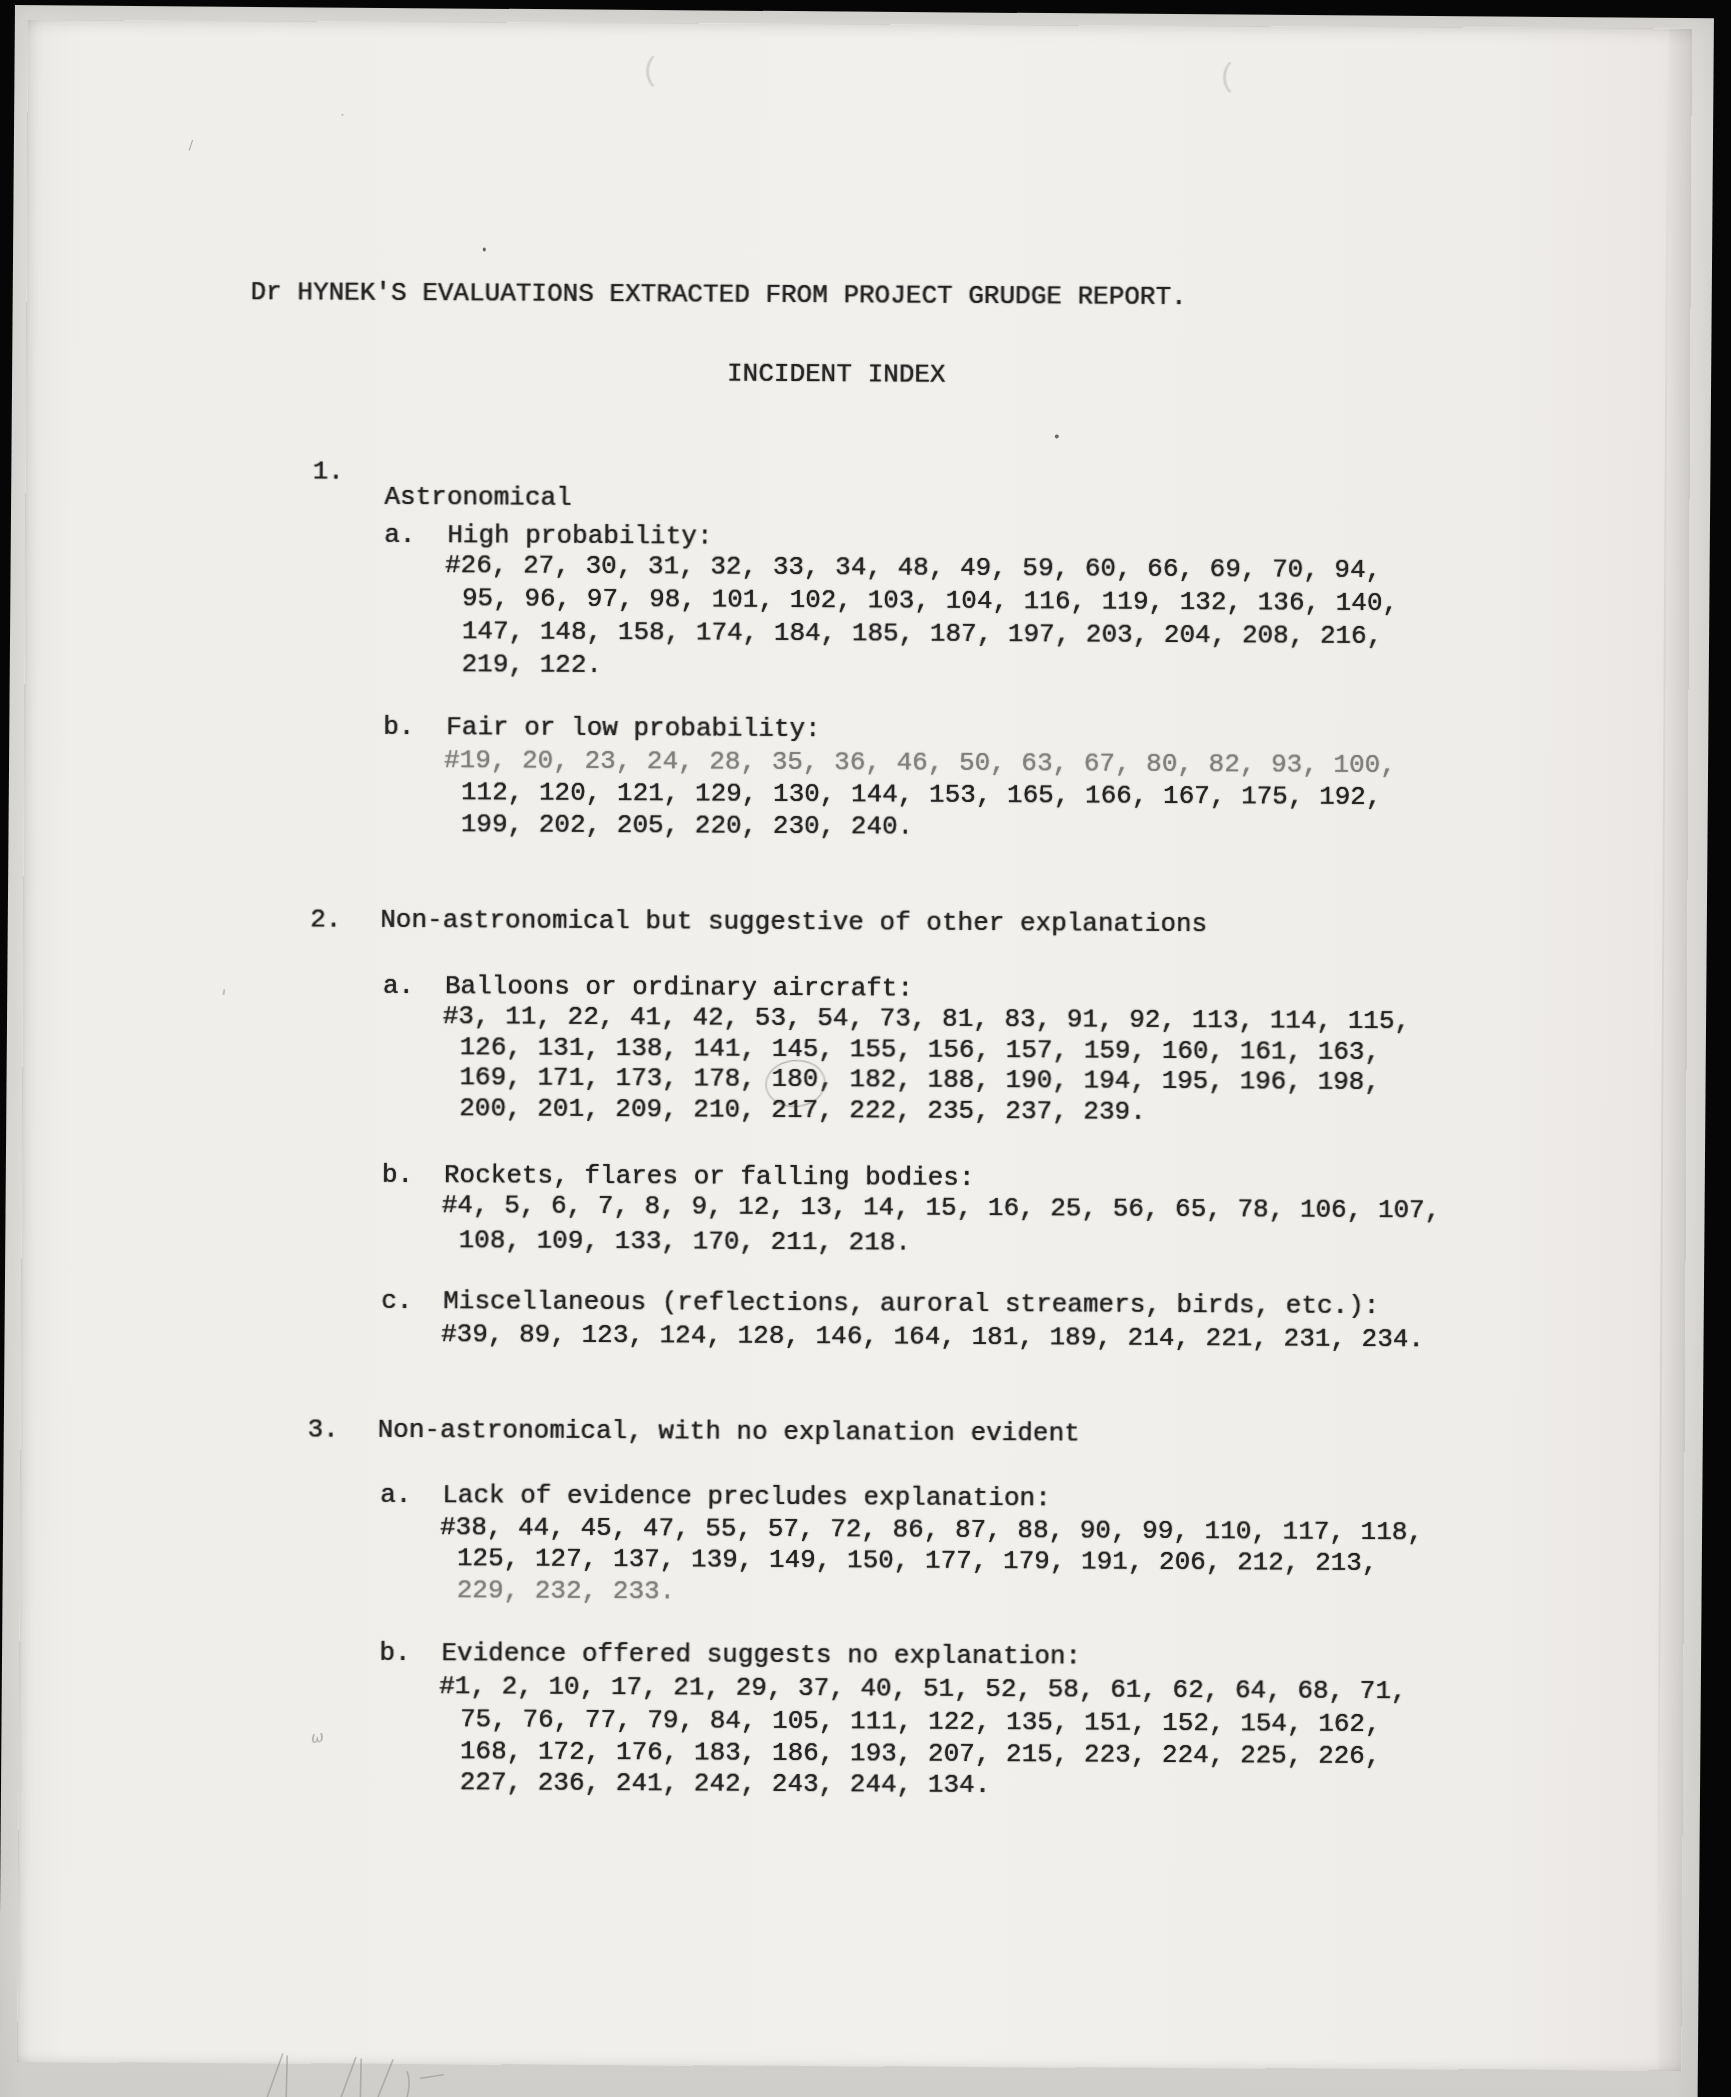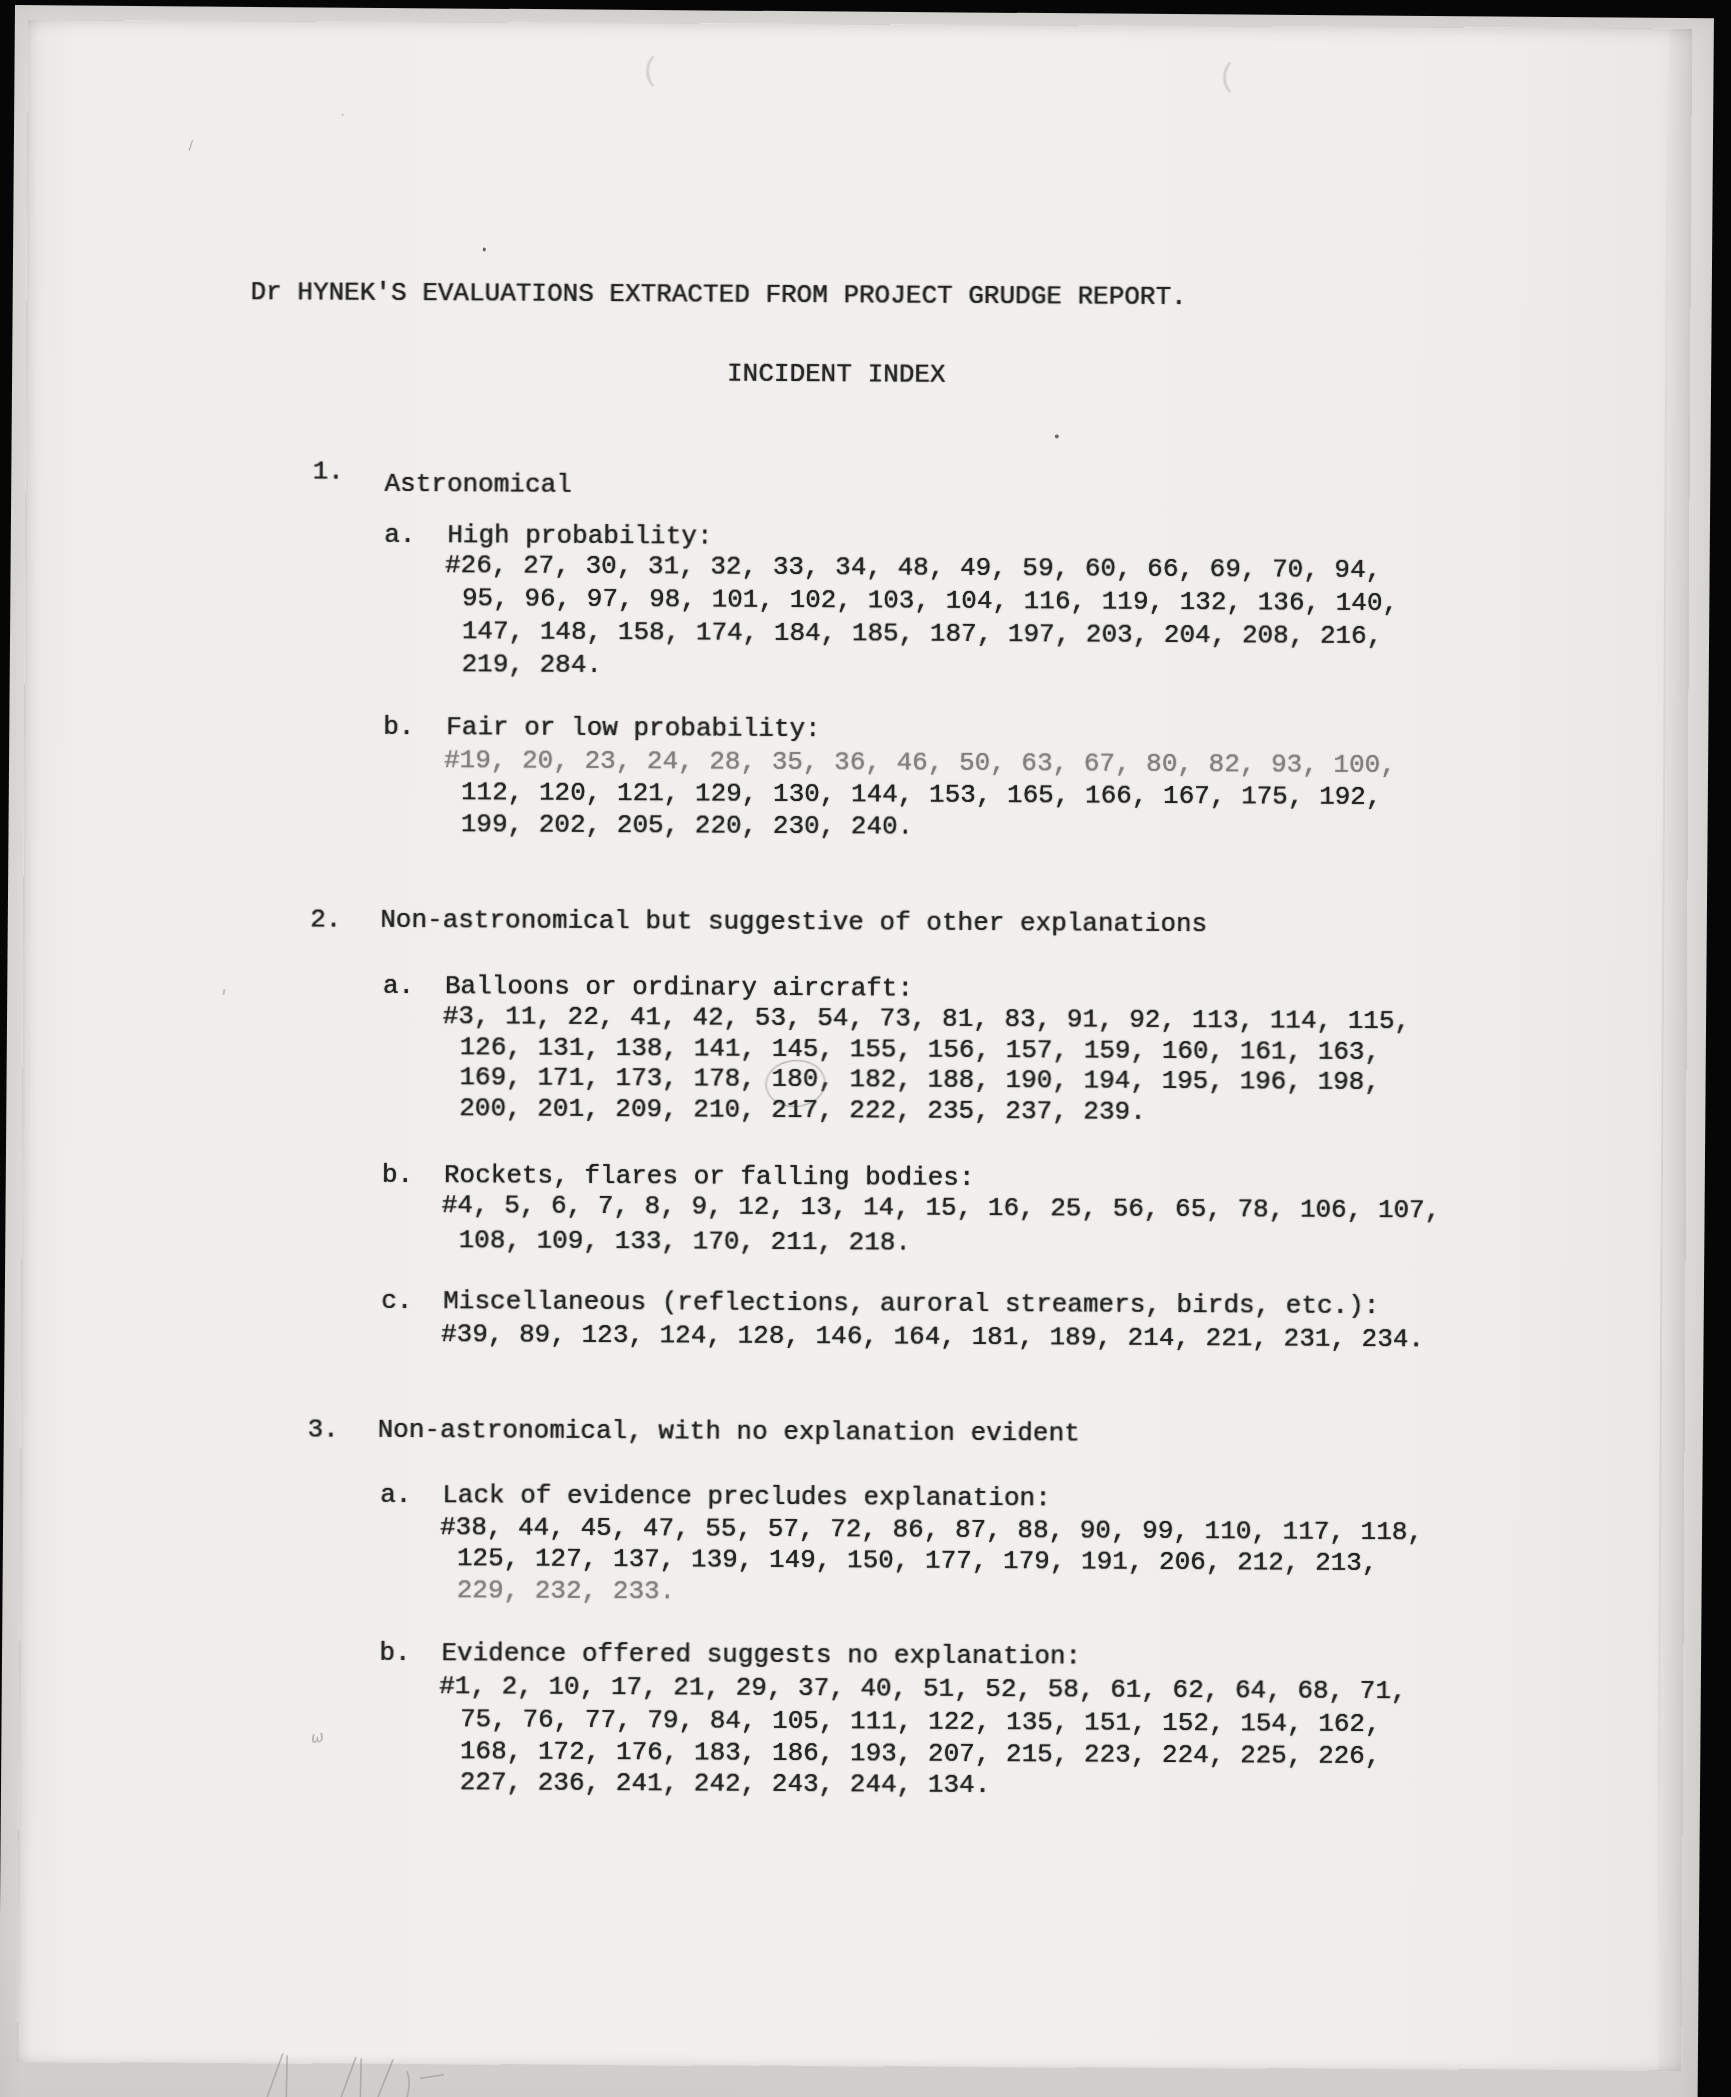--- a/index.html
+++ b/index.html
@@ -100,28 +100,28 @@
   <div class="speck" style="left:456px; top:225px; width:3.2px; height:4px; opacity:.8"></div>
   <div class="speck" style="left:1029px; top:409px; width:3.6px; height:3.6px; opacity:.75"></div>
   <div class="speck" style="left:163px; top:119px; width:1.4px; height:10.8px; border-radius:0.9px; opacity:.5; transform:rotate(18deg); background:#555"></div>
   <div class="speck" style="left:314px; top:92px; width:2.3px; height:2.3px; opacity:.3"></div>
   <div class="speck" style="left:200px; top:968px; width:1.8px; height:6.3px; border-radius:0.9px; opacity:.35; transform:rotate(10deg); background:#666"></div>
 
   <div class="tl" style="left:224px; top:258px">Dr HYNEK'S EVALUATIONS EXTRACTED FROM PROJECT GRUDGE REPORT.</div>
   <div class="tl" style="left:701px; top:337px">INCIDENT INDEX</div>
 
   <div class="tl" style="left:287px; top:437px">1.</div>
-  <div class="tl" style="left:359px; top:449px">Astronomical</div>
+  <div class="tl" style="left:359px; top:462px">Astronomical</div>
 
   <div class="tl" style="left:359px; top:500px">a.</div>
   <div class="tl" style="left:422px; top:500px">High probability:</div>
   <div class="tl" style="left:420px; top:530px">#26, 27, 30, 31, 32, 33, 34, 48, 49, 59, 60, 66, 69, 70, 94,</div>
   <div class="tl" style="left:437px; top:563px">95, 96, 97, 98, 101, 102, 103, 104, 116, 119, 132, 136, 140,</div>
   <div class="tl" style="left:437px; top:596px">147, 148, 158, 174, 184, 185, 187, 197, 203, 204, 208, 216,</div>
-  <div class="tl" style="left:437px; top:629px">219, 284.</div>
+  <div class="tl" style="left:437px; top:629px">219, 122.</div>
 
   <div class="tl" style="left:359px; top:692px">b.</div>
   <div class="tl" style="left:422px; top:692px">Fair or low probability:</div>
   <div class="tl faint" style="left:420px; top:725px">#19, 20, 23, 24, 28, 35, 36, 46, 50, 63, 67, 80, 82, 93, 100,</div>
   <div class="tl" style="left:437px; top:757px">112, 120, 121, 129, 130, 144, 153, 165, 166, 167, 175, 192,</div>
   <div class="tl" style="left:437px; top:789px">199, 202, 205, 220, 230, 240.</div>
 
   <div class="tl" style="left:287px; top:885px">2.</div>
   <div class="tl" style="left:357px; top:885px">Non-astronomical but suggestive of other explanations</div>
 

